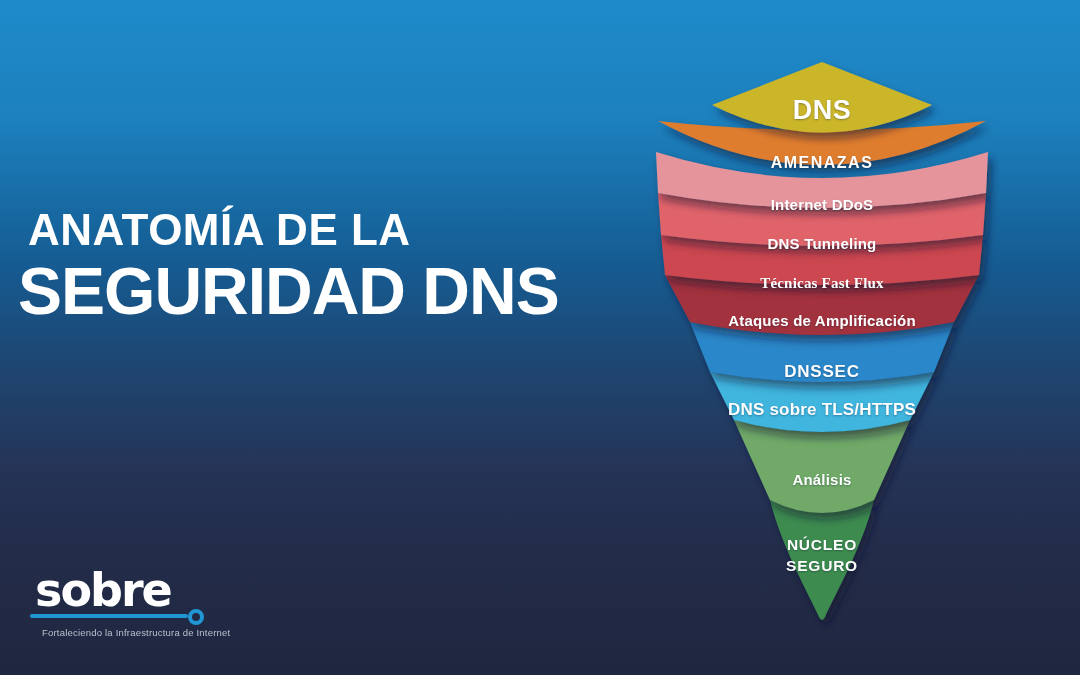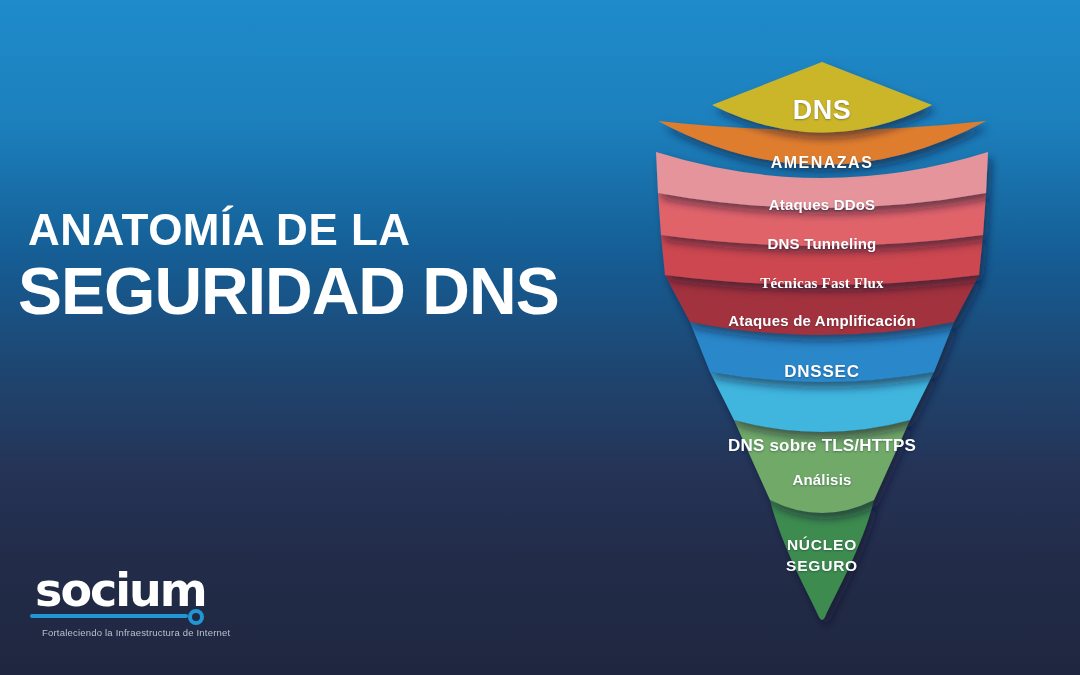--- a/index.html
+++ b/index.html
@@ -17,21 +17,21 @@
     position:absolute;color:#ffffff;text-align:center;font-weight:bold;
     text-shadow:0 1px 2px rgba(10,24,48,0.35);letter-spacing:0.2px;white-space:nowrap;margin-top:15px;
   }
   .lab-dns{left:742px;top:81px;width:160px;font-size:27px;line-height:28px;letter-spacing:0.5px;}
   .lab-amenazas{left:722px;top:139px;width:200px;font-size:16px;line-height:17px;letter-spacing:1.5px;}
   .lab-ddos{left:722px;top:182px;width:200px;font-size:15px;line-height:16px;}
   .lab-tunneling{left:722px;top:221px;width:200px;font-size:15px;line-height:16px;}
   .lab-fastflux{left:722px;top:260px;width:200px;font-size:15px;line-height:16px;font-family:Liberation Serif, serif;}
   .lab-amplificacion{left:702px;top:298px;width:240px;font-size:15px;line-height:16px;}
   .lab-dnssec{left:722px;top:348px;width:200px;font-size:17px;line-height:18px;letter-spacing:0.8px;}
-  .lab-tls{left:712px;top:422px;width:220px;font-size:17px;line-height:18px;}
+  .lab-tls{left:712px;top:386px;width:220px;font-size:17px;line-height:18px;}
   .lab-monitoreo{left:732px;top:455px;width:180px;font-size:15px;line-height:20px;}
   .lab-nucleo{left:742px;top:519px;width:160px;font-size:15.5px;line-height:21px;letter-spacing:0.8px;}
   .band-label span{display:block;}
   .logo{position:absolute;left:30px;top:568px;width:230px;}
   .logo .wordmark{
     font-family:"DejaVu Sans",sans-serif;font-weight:bold;color:#ffffff;
     font-size:46px;line-height:44px;letter-spacing:-2px;padding-left:5px;
   }
   .logo .rule-row{position:relative;height:16px;margin-top:-3px;}
   .logo .rule{position:absolute;left:0;top:5px;width:158px;height:4px;border-radius:2px;}
@@ -61,36 +61,36 @@
     <path filter="url(#bandShadow)" d="M 822 62 L 932 105 Q 822 160 712 105 Z" fill="#cbb62b"></path>
   </svg>
 
   <div class="title">
     <div class="l1">ANATOMÍA DE LA</div>
     <div class="l2">SEGURIDAD DNS</div>
   </div>
 
   <div class="band-label lab-dns">DNS</div>
   <div class="band-label lab-amenazas">AMENAZAS</div>
-  <div class="band-label lab-ddos">Ataques DDoS</div>
+  <div class="band-label lab-ddos">Internet DDoS</div>
   <div class="band-label lab-tunneling">DNS Tunneling</div>
   <div class="band-label lab-fastflux">Técnicas Fast Flux</div>
   <div class="band-label lab-amplificacion">Ataques de Amplificación</div>
   <div class="band-label lab-dnssec">DNSSEC</div>
   <div class="band-label lab-tls">DNS sobre TLS/HTTPS</div>
   <div class="band-label lab-monitoreo">
     <span>Análisis</span>
   </div>
   <div class="band-label lab-nucleo">
     <span>NÚCLEO</span>
     <span>SEGURO</span>
   </div>
 
   <div class="logo">
-    <div class="wordmark">socium</div>
+    <div class="wordmark">sobre</div>
     <div class="rule-row">
       <div class="rule" style="background-color: rgb(33, 150, 212);"></div>
       <div class="ring" style="border-color: rgb(33, 150, 212);"></div>
     </div>
     <div class="tagline">Fortaleciendo la Infraestructura de Internet</div>
   </div>
 
 </div>
 
 </body></html>

